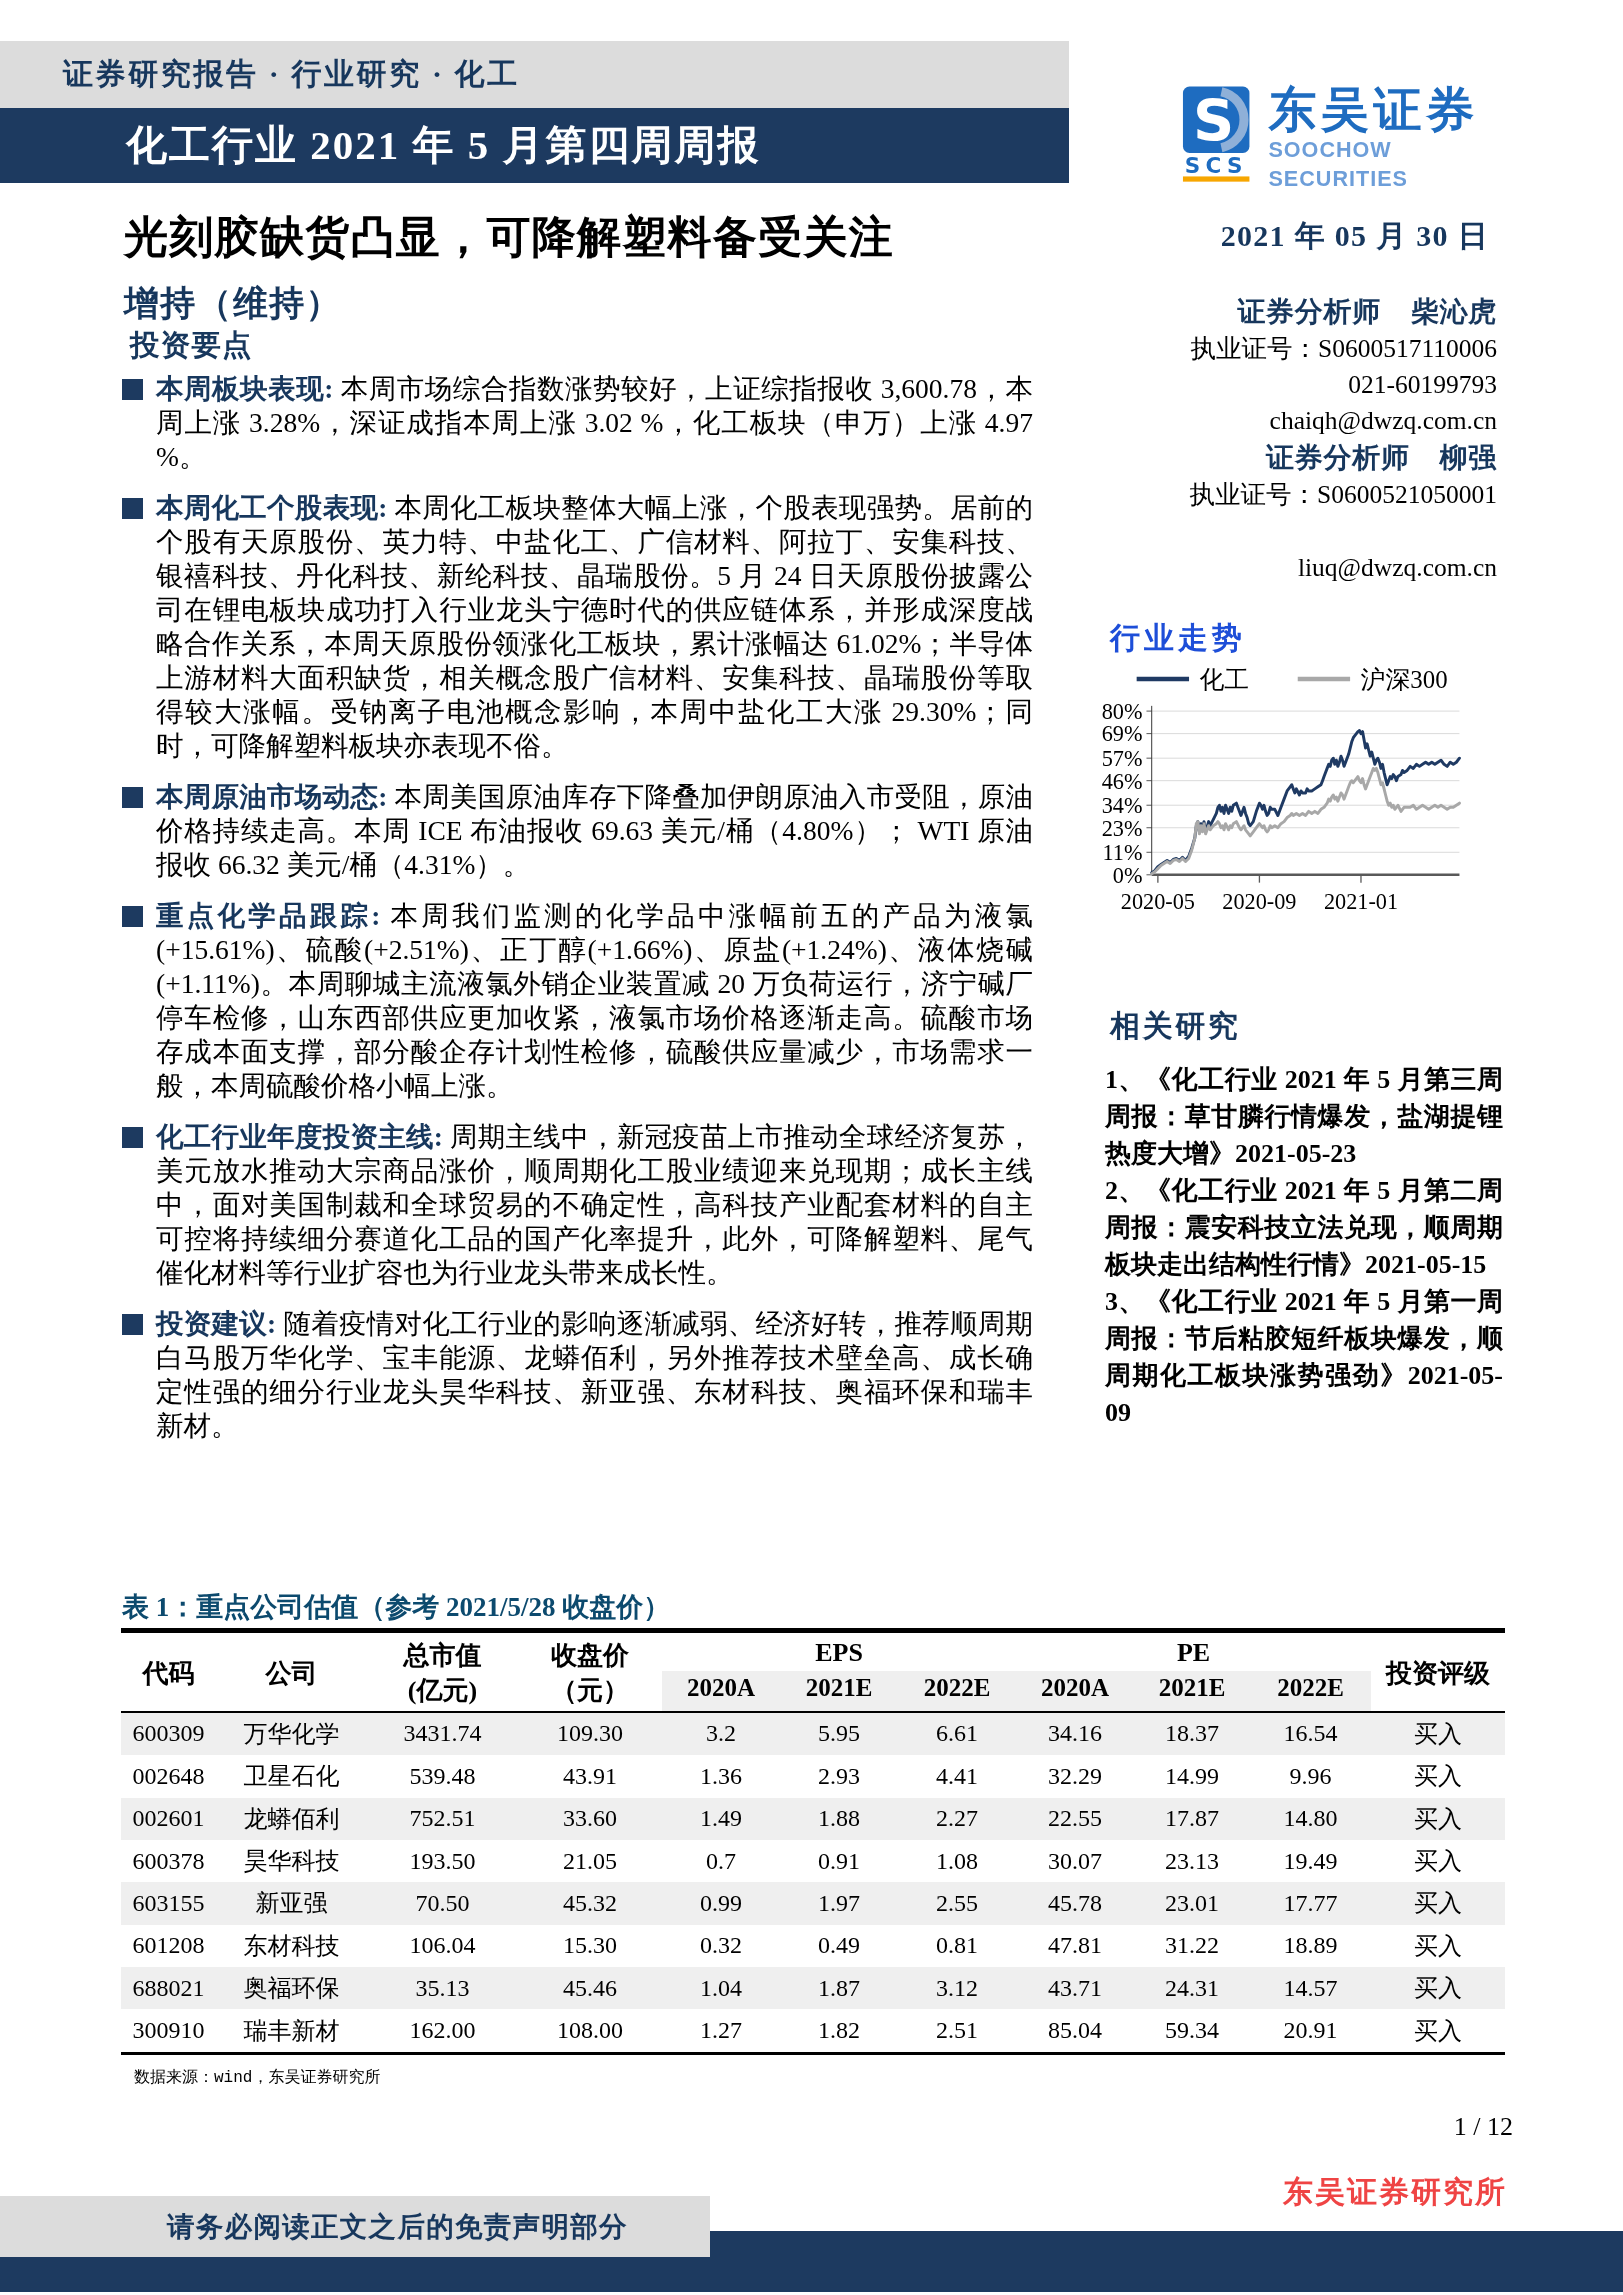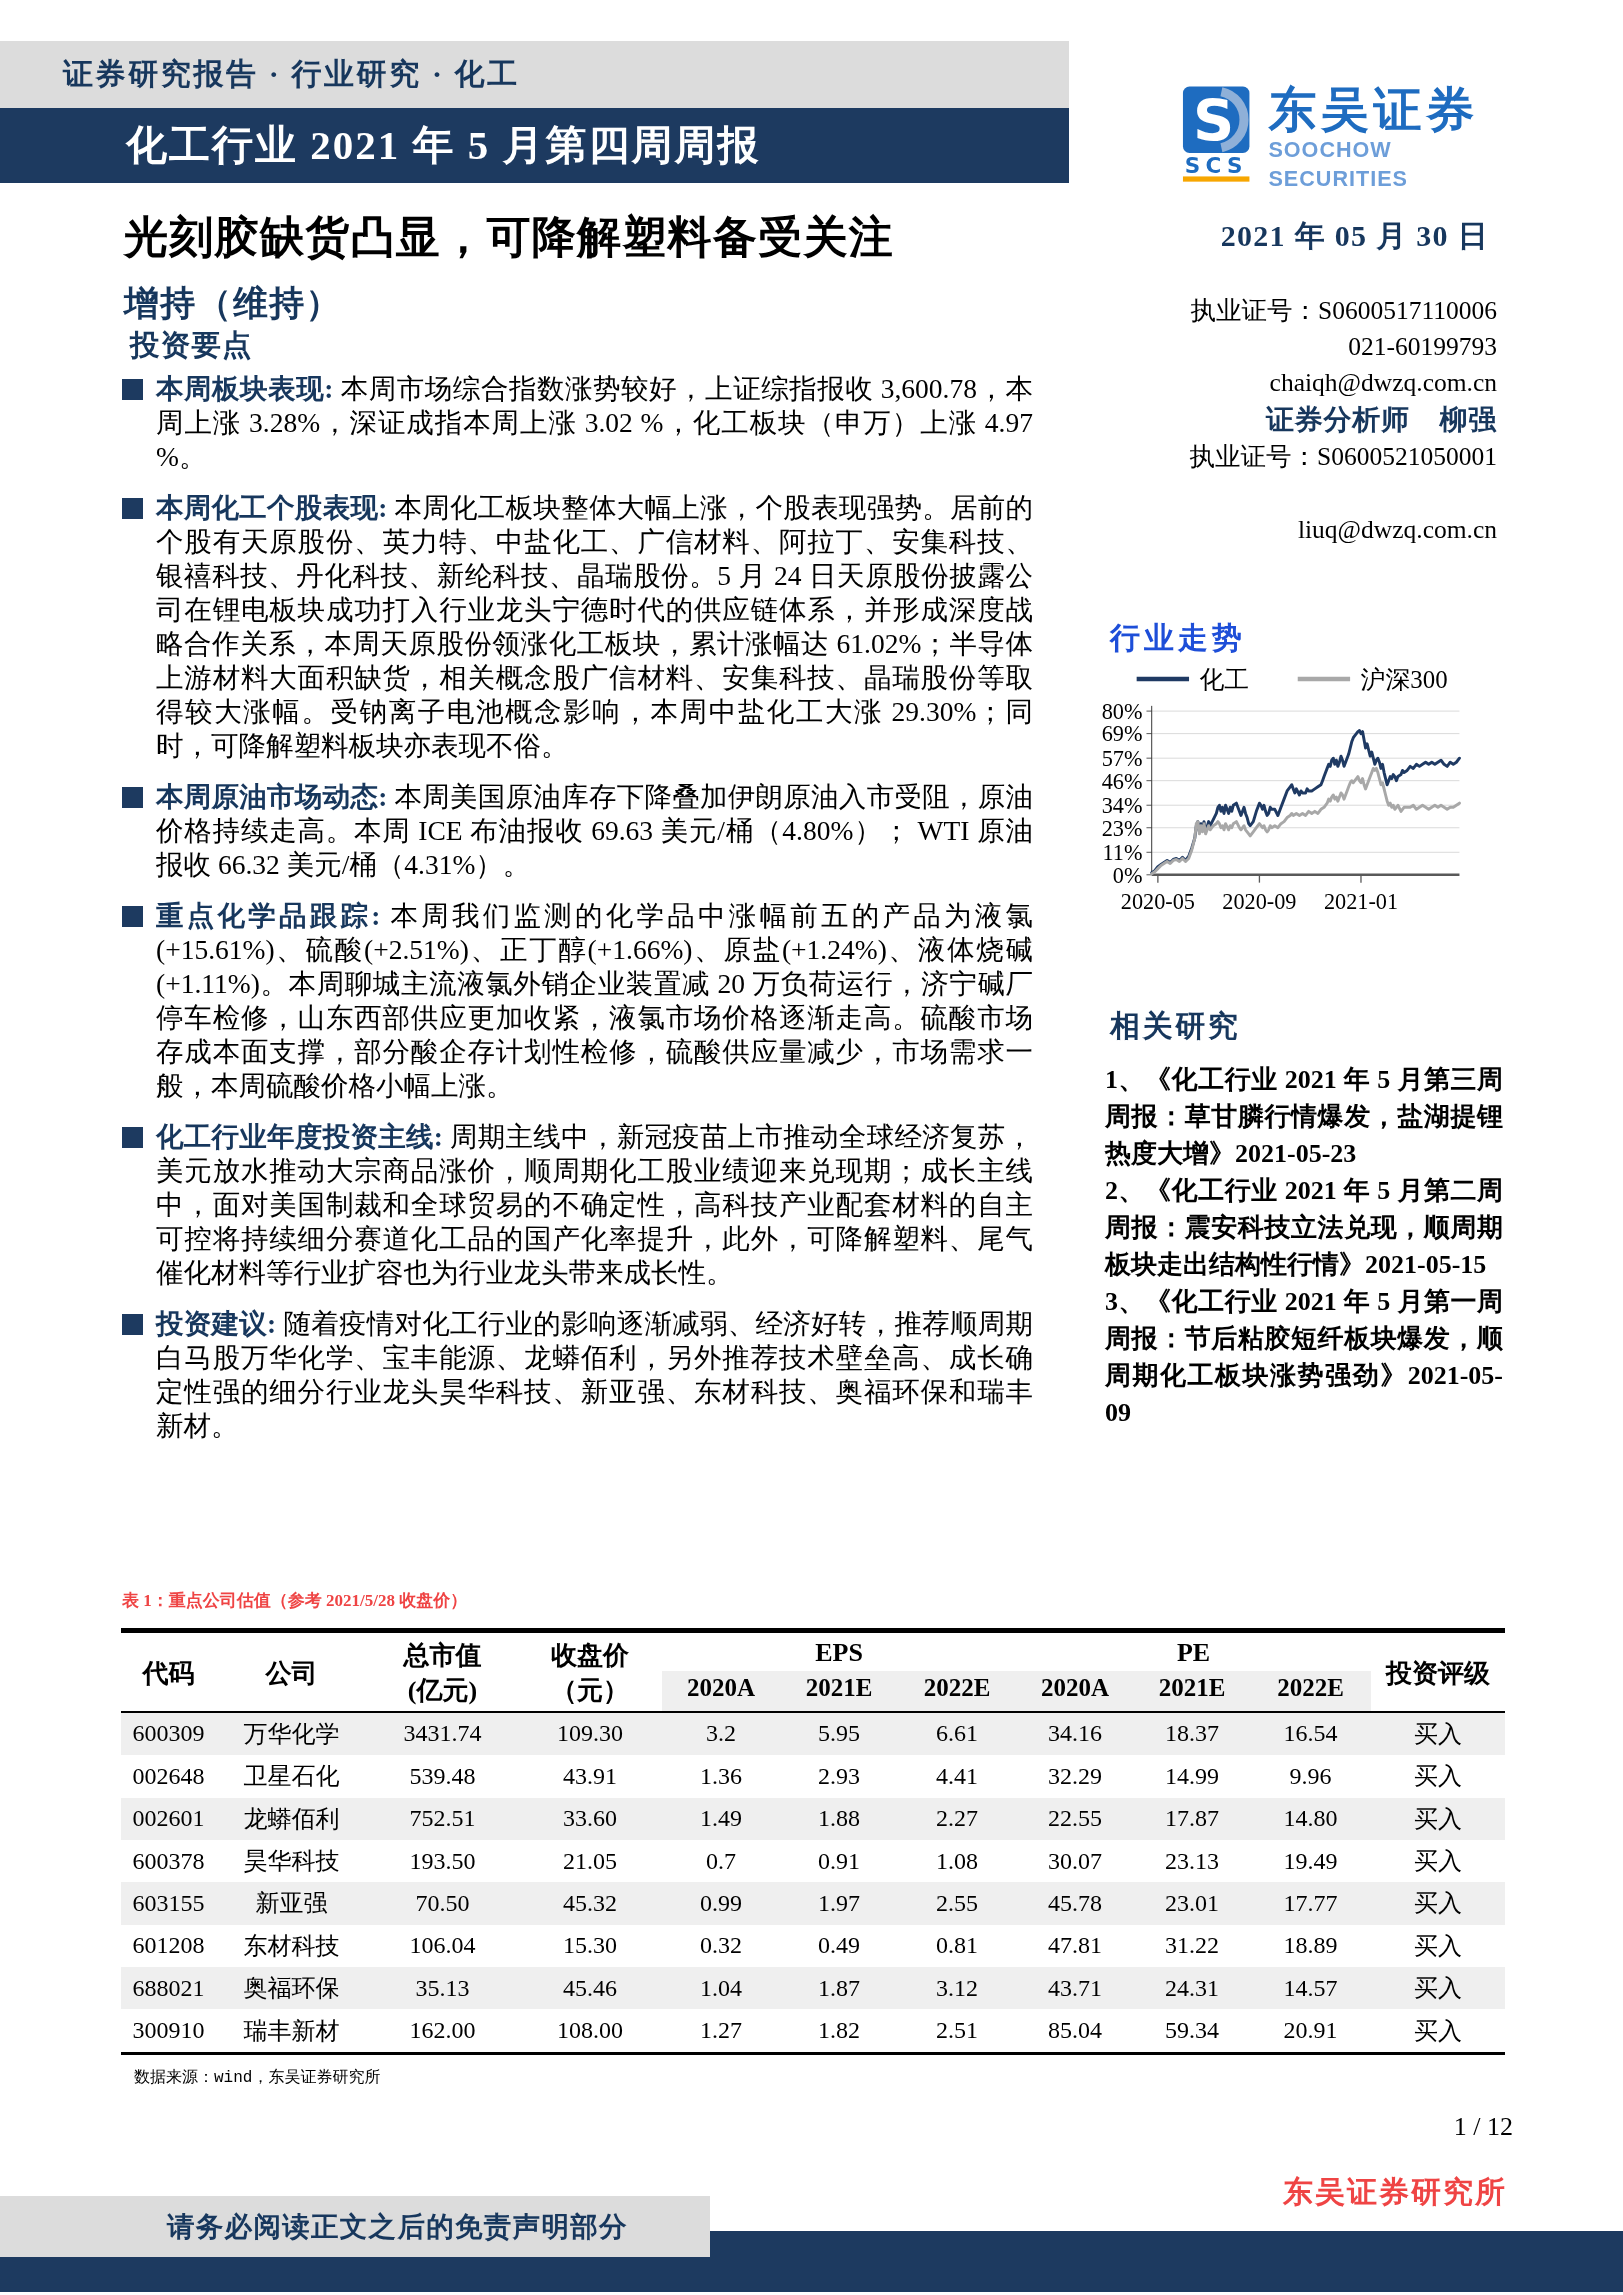--- a/index.html
+++ b/index.html
@@ -37,21 +37,21 @@
   .an-role .an-name{margin-left:30px;}
   .an-line{font-size:25.5px;color:#000;line-height:36px;}
   .an-email{font-size:25.5px;color:#000;line-height:36px;}
   .an-email.gap{margin-top:37px;}
   .trend-heading{position:absolute;left:1110px;top:618px;font-size:30px;font-weight:bold;color:#1d4ed8;letter-spacing:3.9px;}
   .chart-wrap{position:absolute;left:1096px;top:662px;width:465px;height:275px;}
   .research-heading{position:absolute;left:1110px;top:1006px;font-size:30px;font-weight:bold;color:#17375d;letter-spacing:2.6px;}
   .research-list{position:absolute;left:1105px;top:1061px;width:398px;}
   .res-item{font-size:26px;font-weight:bold;color:#000;line-height:37px;text-align:justify;}
   
-  .tbl-title{position:absolute;left:122px;top:1589px;font-size:17px;font-weight:bold;color:#ef4444;}
+  .tbl-title{position:absolute;left:122px;top:1589px;font-size:27px;font-weight:bold;color:#0c4a6e;}
   .tbl-wrap{position:absolute;left:121px;top:1628px;width:1383px;}
   table.val{border-collapse:collapse;width:1383px;border-top:5.2px solid #000;border-bottom:3.9px solid #000;table-layout:fixed;}
   table.val th,table.val td{text-align:center;vertical-align:middle;}
   table.val thead th{font-size:26px;font-weight:bold;padding:5.2px 0 2.6px;}
   table.val thead .h-span{border-bottom:2.6px solid #000;}
   table.val thead .h-sub{font-size:25px;background:#efefef;border-bottom:2.6px solid #000;padding:2.6px 0 9.2px;}
   table.val tbody td{font-size:24px;padding:5.2px 0;}
   table.val tbody tr.alt{background:#efefef;}
   .src-note{margin-top:11.8px;padding-left:13px;font-size:16px;color:#000000;font-family:Liberation Mono, monospace;}
   
@@ -98,20 +98,21 @@
       <div class="bullet"><span class="sq"></span><span class="blabel">本周板块表现: </span><span class="btext">本周市场综合指数涨势较好，上证综指报收 3,600.78，本周上涨 3.28%，深证成指本周上涨 3.02 %，化工板块（申万）上涨 4.97 %。</span></div>
       <div class="bullet"><span class="sq"></span><span class="blabel">本周化工个股表现: </span><span class="btext">本周化工板块整体大幅上涨，个股表现强势。居前的个股有天原股份、英力特、中盐化工、广信材料、阿拉丁、安集科技、银禧科技、丹化科技、新纶科技、晶瑞股份。5 月 24 日天原股份披露公司在锂电板块成功打入行业龙头宁德时代的供应链体系，并形成深度战略合作关系，本周天原股份领涨化工板块，累计涨幅达 61.02%；半导体上游材料大面积缺货，相关概念股广信材料、安集科技、晶瑞股份等取得较大涨幅。受钠离子电池概念影响，本周中盐化工大涨 29.30%；同时，可降解塑料板块亦表现不俗。</span></div>
       <div class="bullet"><span class="sq"></span><span class="blabel">本周原油市场动态: </span><span class="btext">本周美国原油库存下降叠加伊朗原油入市受阻，原油价格持续走高。本周 ICE 布油报收 69.63 美元/桶（4.80%）； WTI 原油报收 66.32 美元/桶（4.31%）。</span></div>
       <div class="bullet"><span class="sq"></span><span class="blabel">重点化学品跟踪: </span><span class="btext">本周我们监测的化学品中涨幅前五的产品为液氯(+15.61%)、硫酸(+2.51%)、正丁醇(+1.66%)、原盐(+1.24%)、液体烧碱(+1.11%)。本周聊城主流液氯外销企业装置减 20 万负荷运行，济宁碱厂停车检修，山东西部供应更加收紧，液氯市场价格逐渐走高。硫酸市场存成本面支撑，部分酸企存计划性检修，硫酸供应量减少，市场需求一般，本周硫酸价格小幅上涨。</span></div>
       <div class="bullet"><span class="sq"></span><span class="blabel">化工行业年度投资主线: </span><span class="btext">周期主线中，新冠疫苗上市推动全球经济复苏，美元放水推动大宗商品涨价，顺周期化工股业绩迎来兑现期；成长主线中，面对美国制裁和全球贸易的不确定性，高科技产业配套材料的自主可控将持续细分赛道化工品的国产化率提升，此外，可降解塑料、尾气催化材料等行业扩容也为行业龙头带来成长性。</span></div>
       <div class="bullet"><span class="sq"></span><span class="blabel">投资建议: </span><span class="btext">随着疫情对化工行业的影响逐渐减弱、经济好转，推荐顺周期白马股万华化学、宝丰能源、龙蟒佰利，另外推荐技术壁垒高、成长确定性强的细分行业龙头昊华科技、新亚强、东材科技、奥福环保和瑞丰新材。</span></div>
     </div>
 
   <div class="side-date">2021 年 05 月 30 日</div>
   <div class="analysts">
+      <div class="an-role"><span>证券分析师</span><span class="an-name">柴沁虎</span></div>
       <div class="an-line">执业证号：S0600517110006</div>
       <div class="an-line">021-60199793</div>
       <div class="an-email">chaiqh@dwzq.com.cn</div>
       <div class="an-role"><span>证券分析师</span><span class="an-name">柳强</span></div>
       <div class="an-line">执业证号：S0600521050001</div>
       <div class="an-email gap">liuq@dwzq.com.cn</div>
     </div>
 
   <div class="trend-heading">行业走势</div>
   <div class="chart-wrap">

